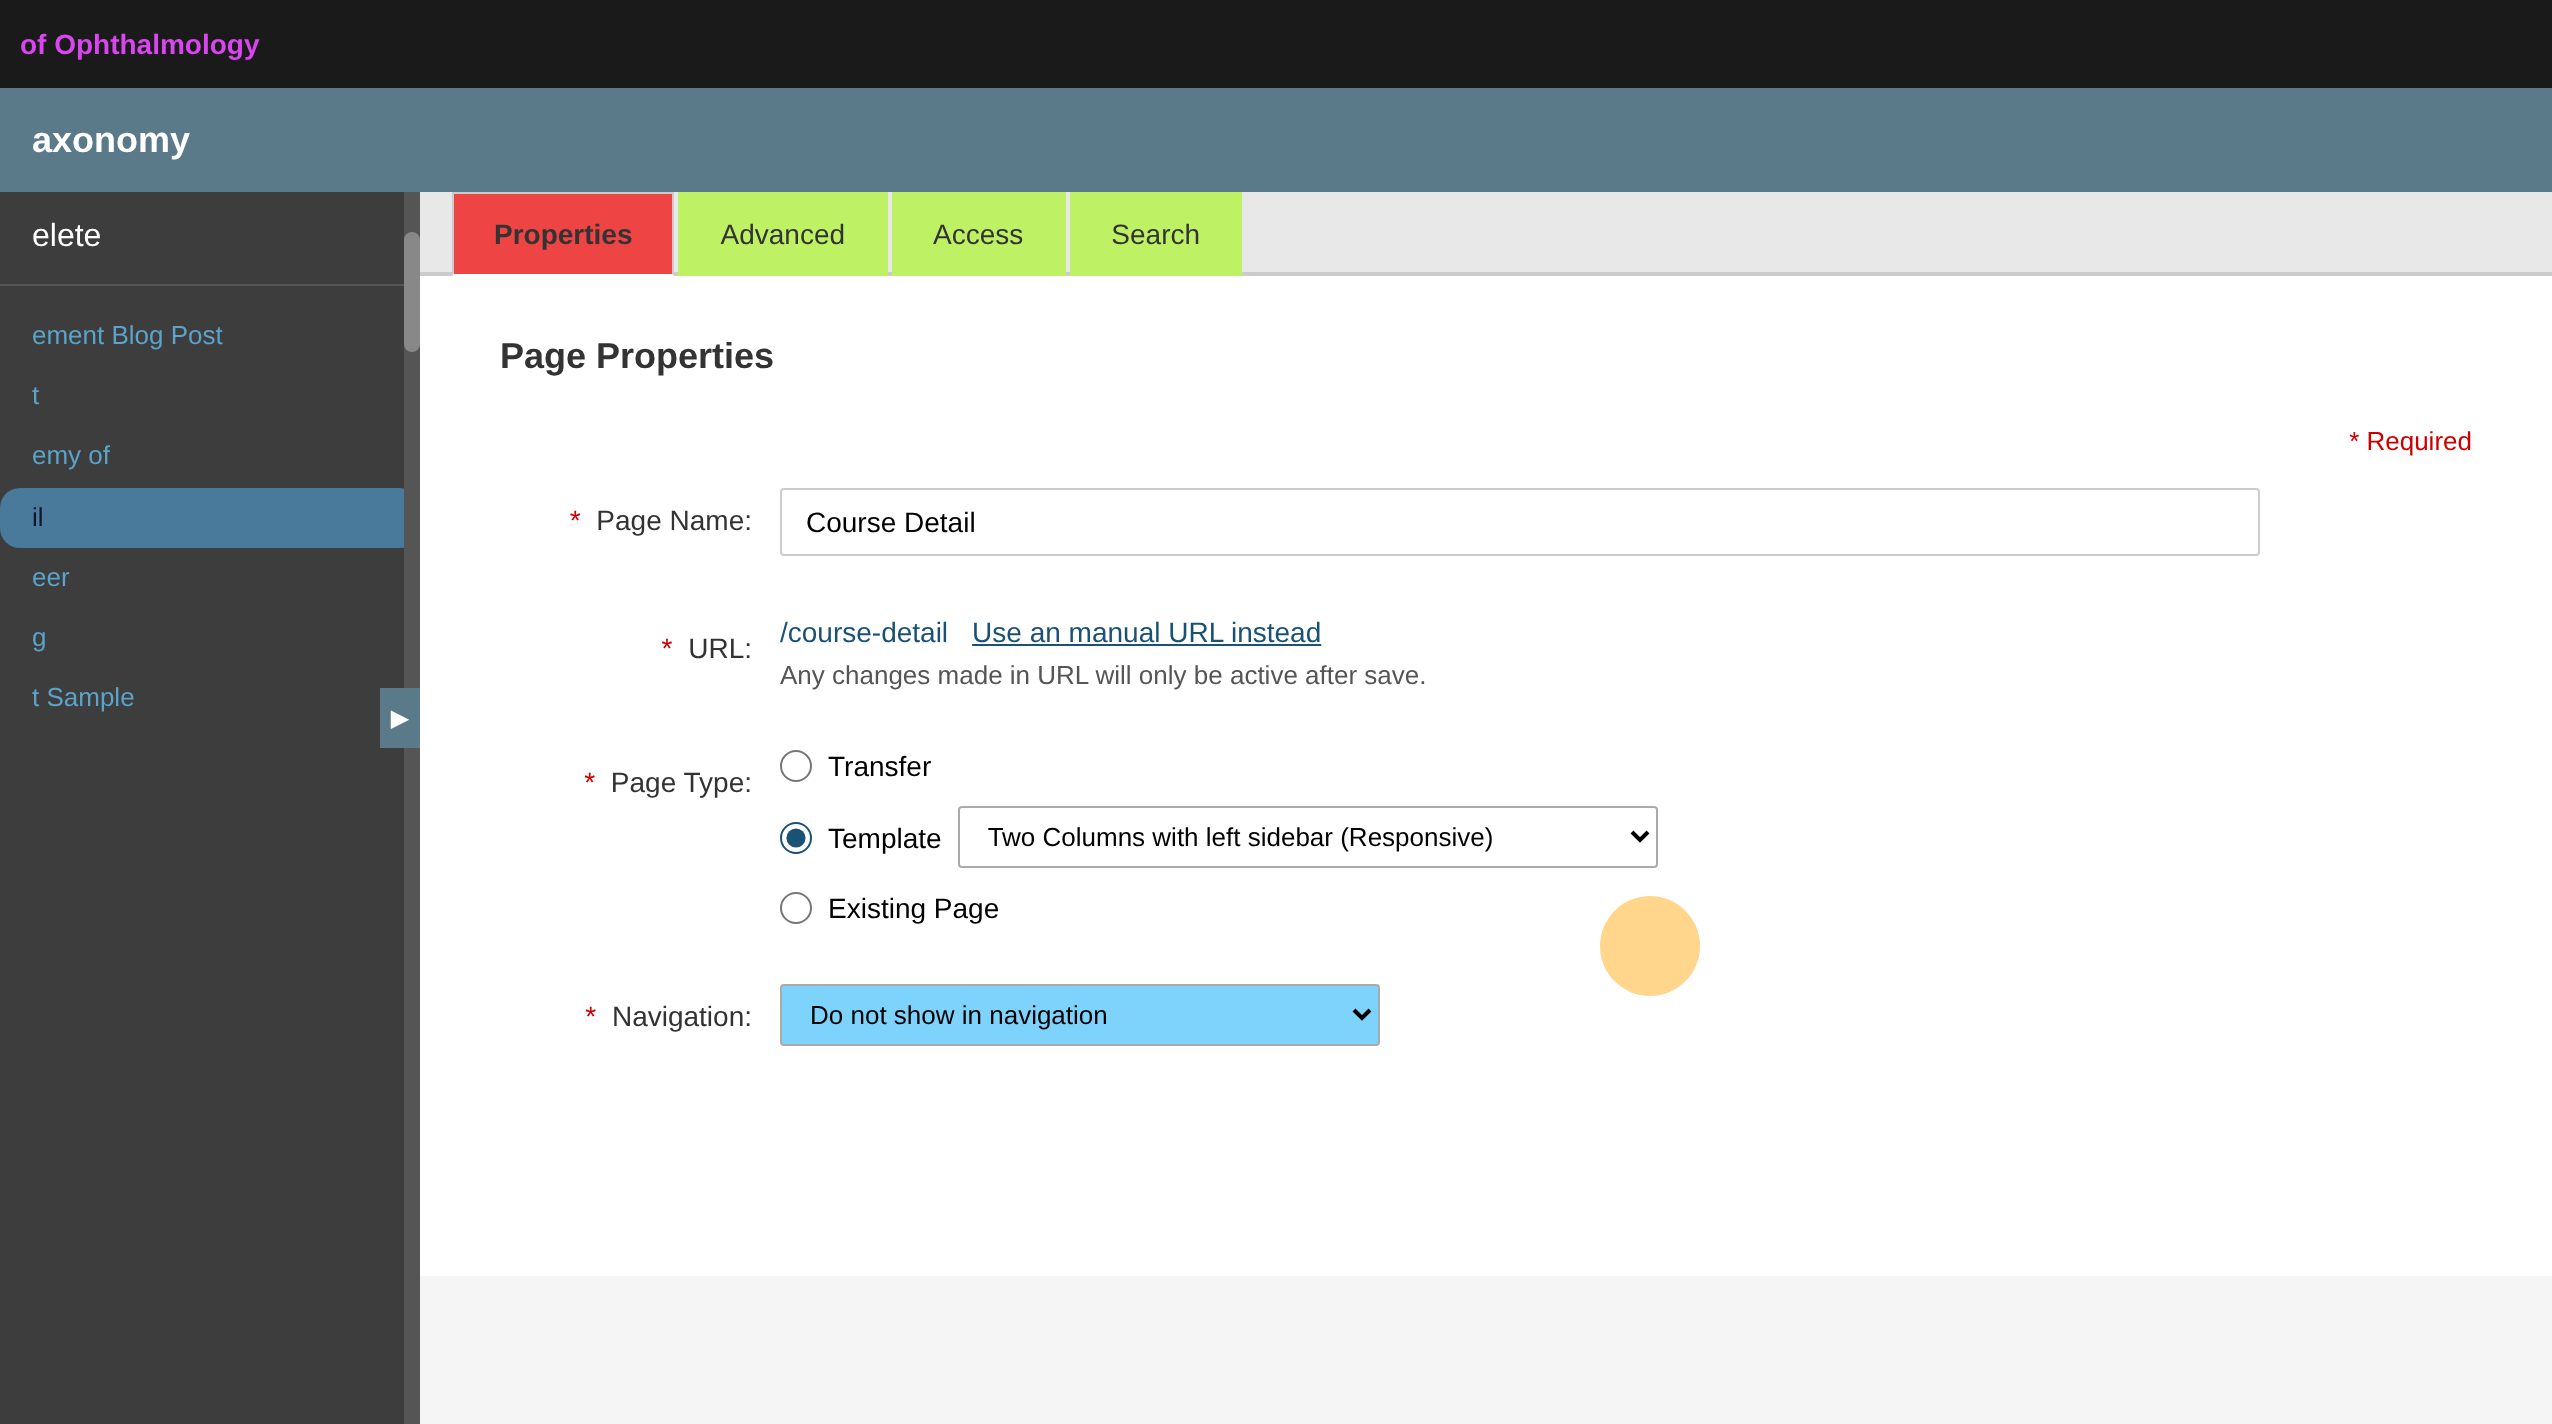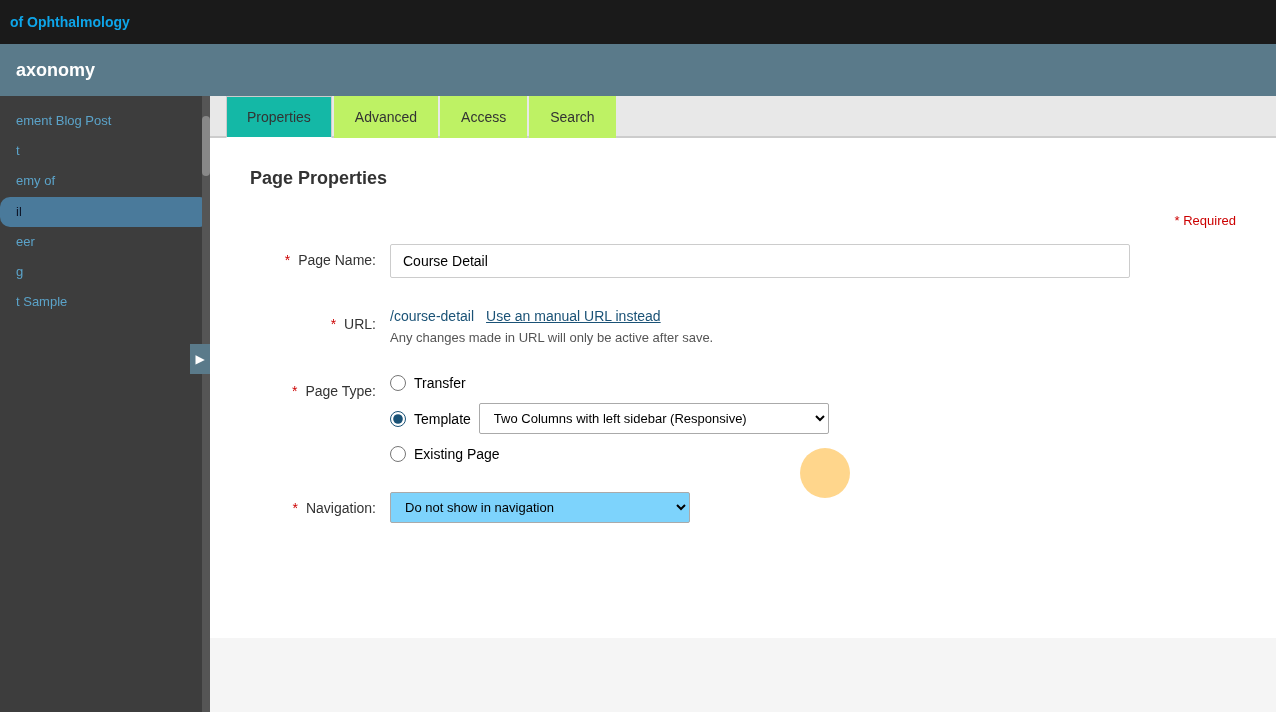--- a/index.html
+++ b/index.html
@@ -1,21 +1,21 @@
 <!DOCTYPE html>
 <html><head>
   <meta charset="utf-8">
   <style>
     * { box-sizing: border-box; margin: 0; padding: 0; }
     body { font-family: Arial, sans-serif; font-size: 14px; background: #f0f0f0; overflow: hidden; }
 
     
     .top-bar {
       background: #1a1a1a;
-      color: #0ea5e9;
+      color: #d946ef;
       padding: 20px 10px;
       font-size: 14px;
       font-weight: bold;
       height: 44px;
       display: flex;
       align-items: center;
     }
 
     
     .taxonomy-bar {
@@ -106,24 +106,24 @@
       cursor: pointer;
       font-size: 14px;
       color: #333;
       border: 1px solid transparent;
       margin-right: 2px;
       margin-bottom: -2px;
       background: #bef264;
     }
 
     .tab.active {
-      background: #14b8a6;
+      background: #ef4444;
       border: 1px solid #ccc;
       border-bottom-color: #fff;
-      font-weight: normal;
+      font-weight: bold;
     }
 
     
     .page-properties {
       padding: 30px 40px;
       background: #fff;
       margin: 0;
       min-height: 500px;
     }
 
@@ -261,20 +261,21 @@
   <span>of Ophthalmology</span>
 </div>
 
 <div class="taxonomy-bar">
   <span>axonomy</span>
 </div>
 
 <div class="main-layout">
 
   <div class="sidebar">
+    <div class="sidebar-delete">elete</div>
     <div class="sidebar-items">
       <div class="sidebar-item">ement Blog Post</div>
       <div class="sidebar-item">t</div>
       <div class="sidebar-item">emy of</div>
       <div class="sidebar-item active">il</div>
       <div class="sidebar-item">eer</div>
       <div class="sidebar-item">g</div>
       <div class="sidebar-item">t Sample</div>
     </div>
     <div class="sidebar-scrollbar">

